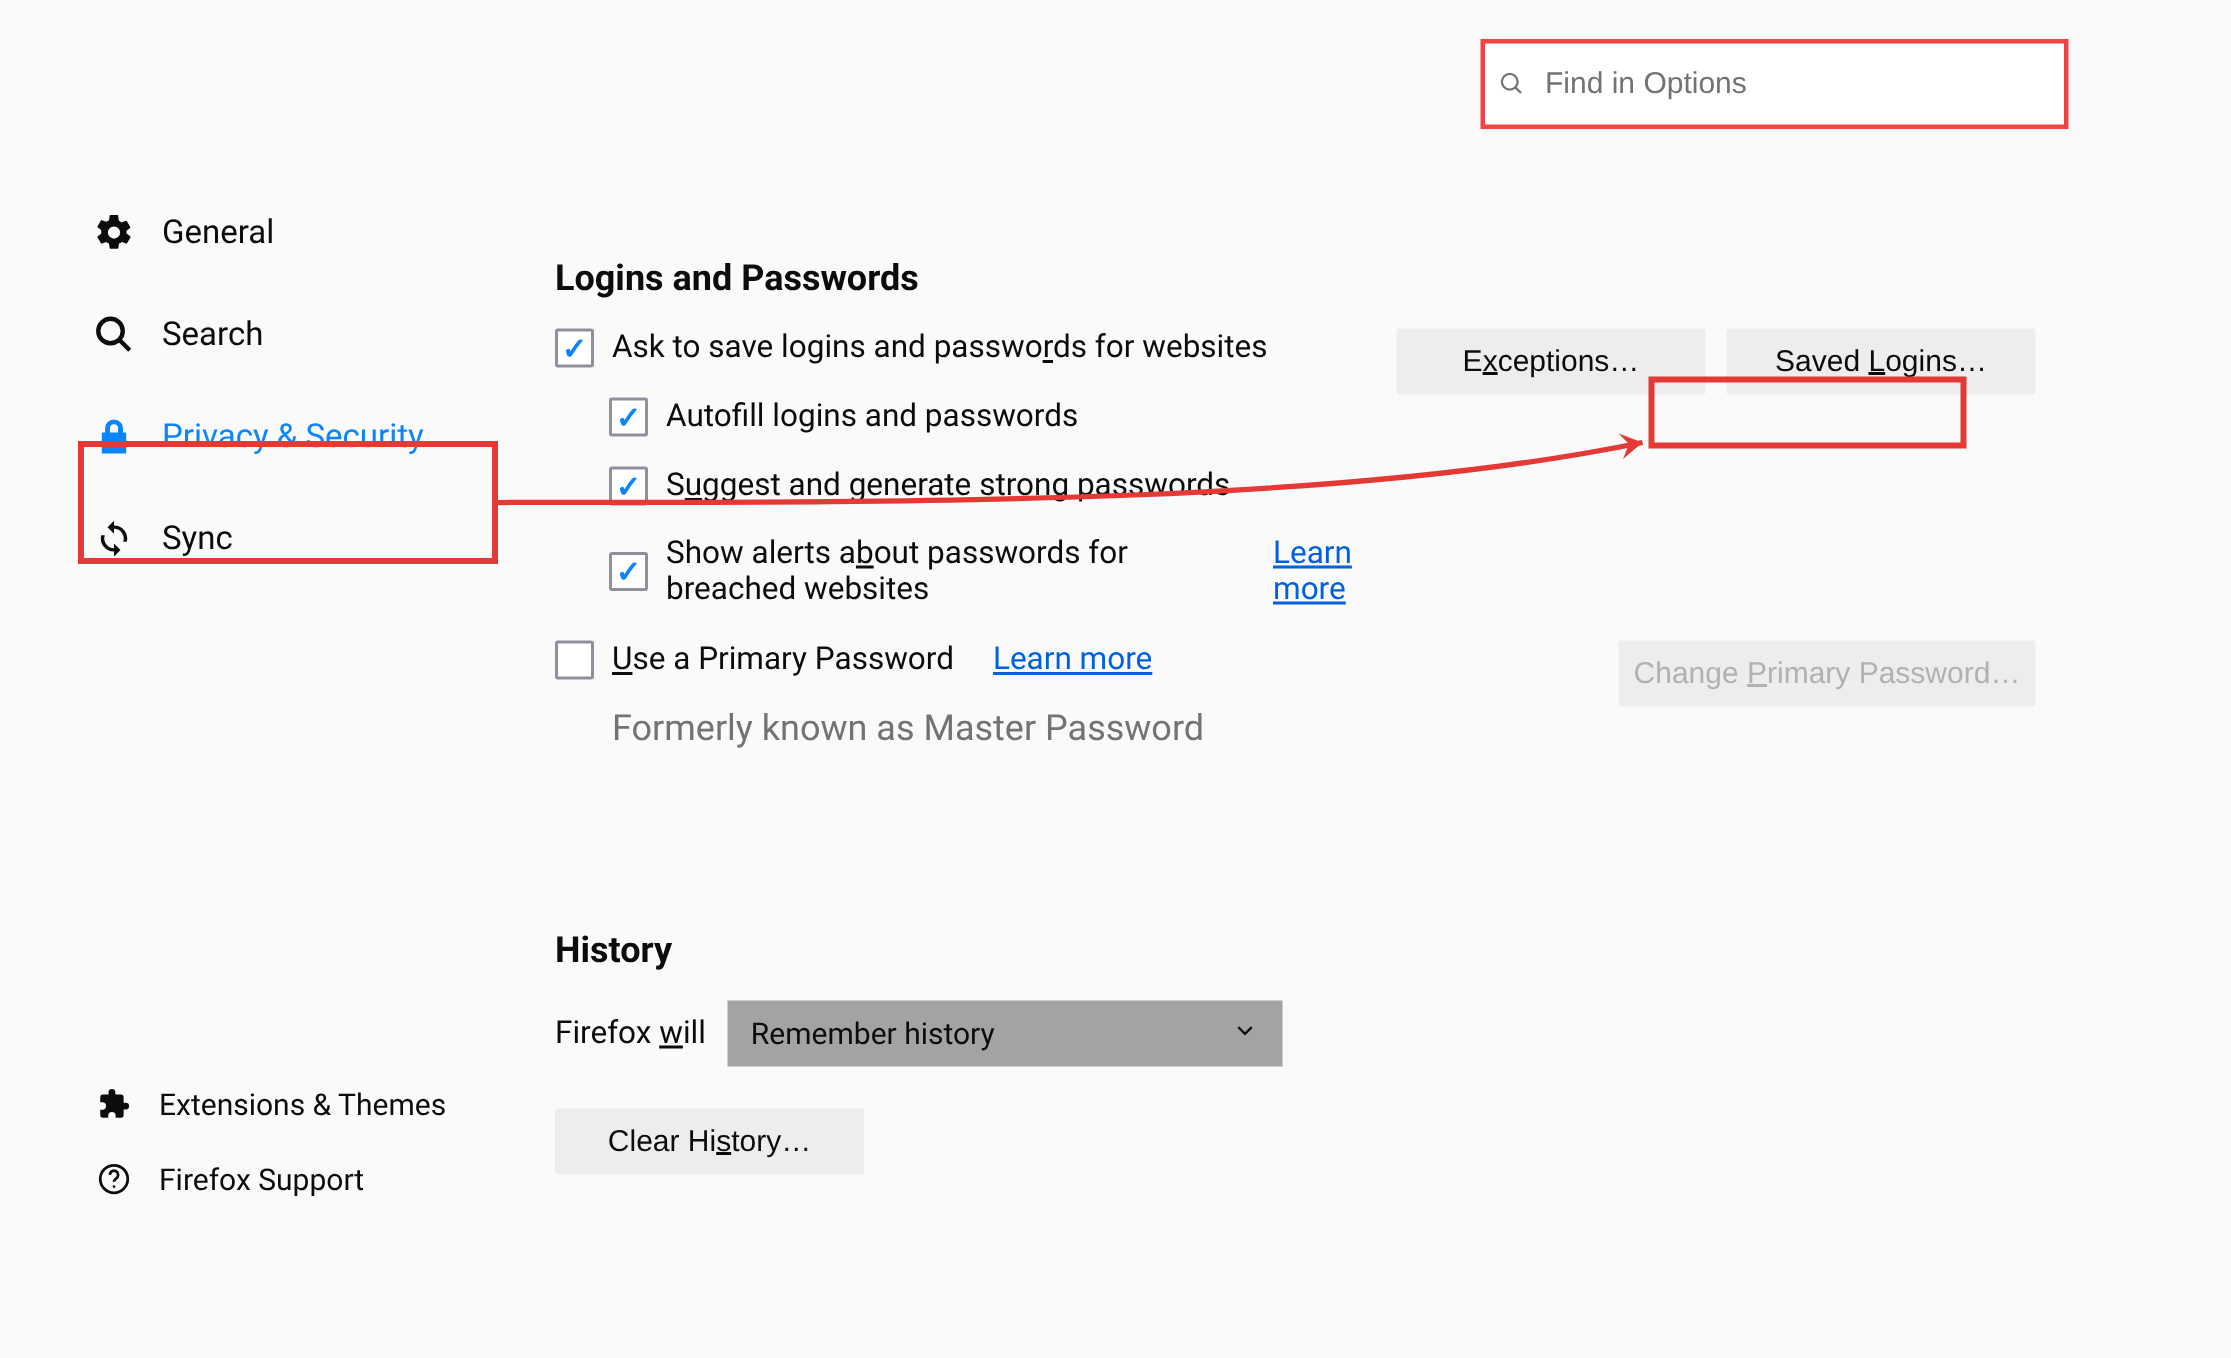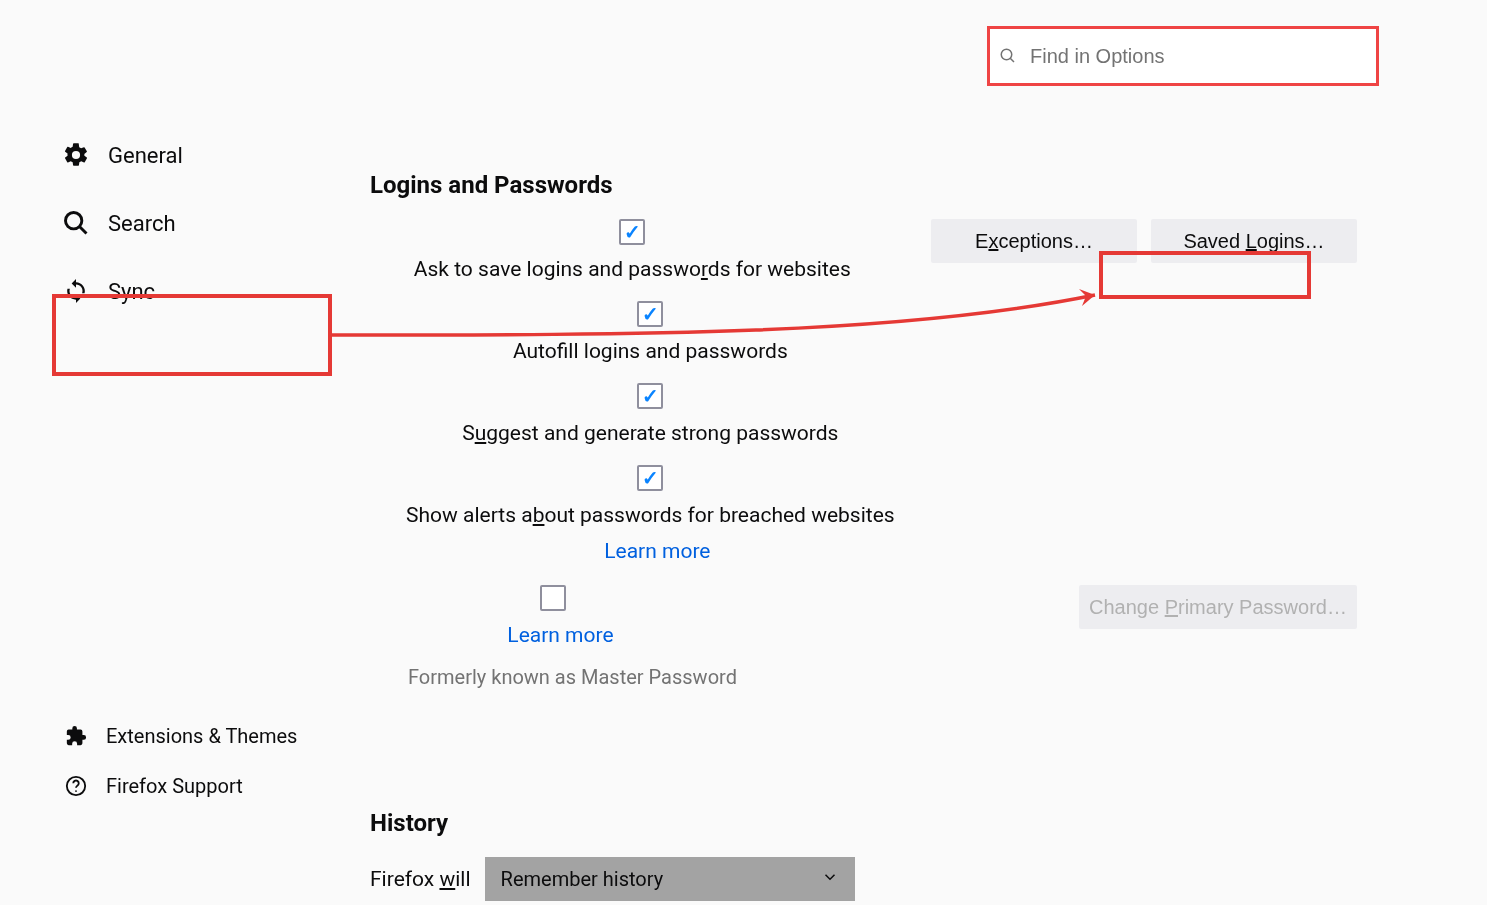--- a/index.html
+++ b/index.html
@@ -95,54 +95,54 @@
     margin-bottom: 20px;
     color: #0c0c0d;
   }
   .section-title.subsection { font-size: 22px; }
   .row {
     display: flex;
     align-items: flex-start;
     justify-content: space-between;
   }
   .check-group { display: flex; flex-direction: column; gap: 20px; }
-  .check-row { display: flex; align-items: center; gap: 12px; font-size: 21px; flex-direction: column; }
+  .check-row { display: flex; align-items: center; gap: 12px; font-size: 21px; }
   .check-row.indent { margin-left: 36px; }
   .checkbox {
     width: 26px; height: 26px;
     border: 2px solid #8f8f9d;
     border-radius: 2px;
     background: #fff;
     display: flex; align-items: center; justify-content: center;
     cursor: pointer;
     flex-shrink: 0;
   }
   .checkbox.checked::after {
     content: "✓";
     color: #0a84ff;
     font-size: 20px;
     font-weight: bold;
     line-height: 1;
   }
-  .link { color: #0060df; cursor: pointer; margin-left: 14px; }
+  .link { color: #0060df; cursor: pointer; margin-left: 14px; text-decoration: underline; }
   .btn-col { display: flex; gap: 14px; }
   .btn {
     background: #ededf0;
     border: none;
     font-size: 20px;
     height: 44px;
     width: 206px;
     cursor: pointer;
     color: #0c0c0d;
     border-radius: 2px;
   }
   .btn.wide { width: 278px; }
   .btn:disabled { color: #b1b1b1; cursor: default; }
   .hint {
-    font-size: 20px;
+    font-size: 24px;
     color: #737373;
     margin-left: 38px;
     margin-top: 18px;
   }
   .section-gap { margin-top: 120px; }
   .history-row {
     display: flex; align-items: center; gap: 14px;
     font-size: 21px;
     margin-bottom: 28px;
   }
@@ -176,20 +176,28 @@
     </div>
     <div class="nav-item">
       <span class="nav-icon">
         <svg viewBox="0 0 24 24" width="28" height="28" fill="none" stroke="#0c0c0d" stroke-width="2.5">
             <circle cx="10" cy="10" r="7"></circle>
             <path d="m15 15 6 6"></path>
           </svg>
       </span>
       <span>Search</span>
     </div>
+    <div class="nav-item active">
+      <span class="nav-icon">
+        <svg viewBox="0 0 24 24" width="26" height="26" fill="#0a84ff">
+            <path d="M17 10V7a5 5 0 0 0-10 0v3H5v12h14V10h-2zm-8-3a3 3 0 1 1 6 0v3H9V7z"></path>
+          </svg>
+      </span>
+      <span>Privacy &amp; Security</span>
+    </div>
     <div class="nav-item">
       <span class="nav-icon">
         <svg viewBox="0 0 24 24" width="26" height="26" fill="#0c0c0d">
             <path d="M12 4V1L8 5l4 4V6a6 6 0 0 1 5.65 8H19.9A8 8 0 0 0 12 4zm0 14a6 6 0 0 1-5.65-8H4.1A8 8 0 0 0 12 20v3l4-4-4-4v3z"></path>
           </svg>
       </span>
       <span>Sync</span>
     </div>
 
     <div class="spacer"></div>
@@ -243,20 +251,21 @@
       <div class="btn-col">
         <button class="btn">E<span class="u">x</span>ceptions…</button>
         <button class="btn">Saved <span class="u">L</span>ogins…</button>
       </div>
     </div>
 
     <div class="row" style="margin-top:22px;">
       <div>
         <div class="check-row">
           <div class="checkbox"></div>
+          <span><span class="u">U</span>se a Primary Password</span>
           <span class="link">Learn more</span>
         </div>
         <div class="hint">Formerly known as Master Password</div>
       </div>
       <button class="btn wide" disabled="">Change <span class="u">P</span>rimary Password…</button>
     </div>
 
     <div class="section-gap">
       <div class="section-title">History</div>
       <div class="history-row">

